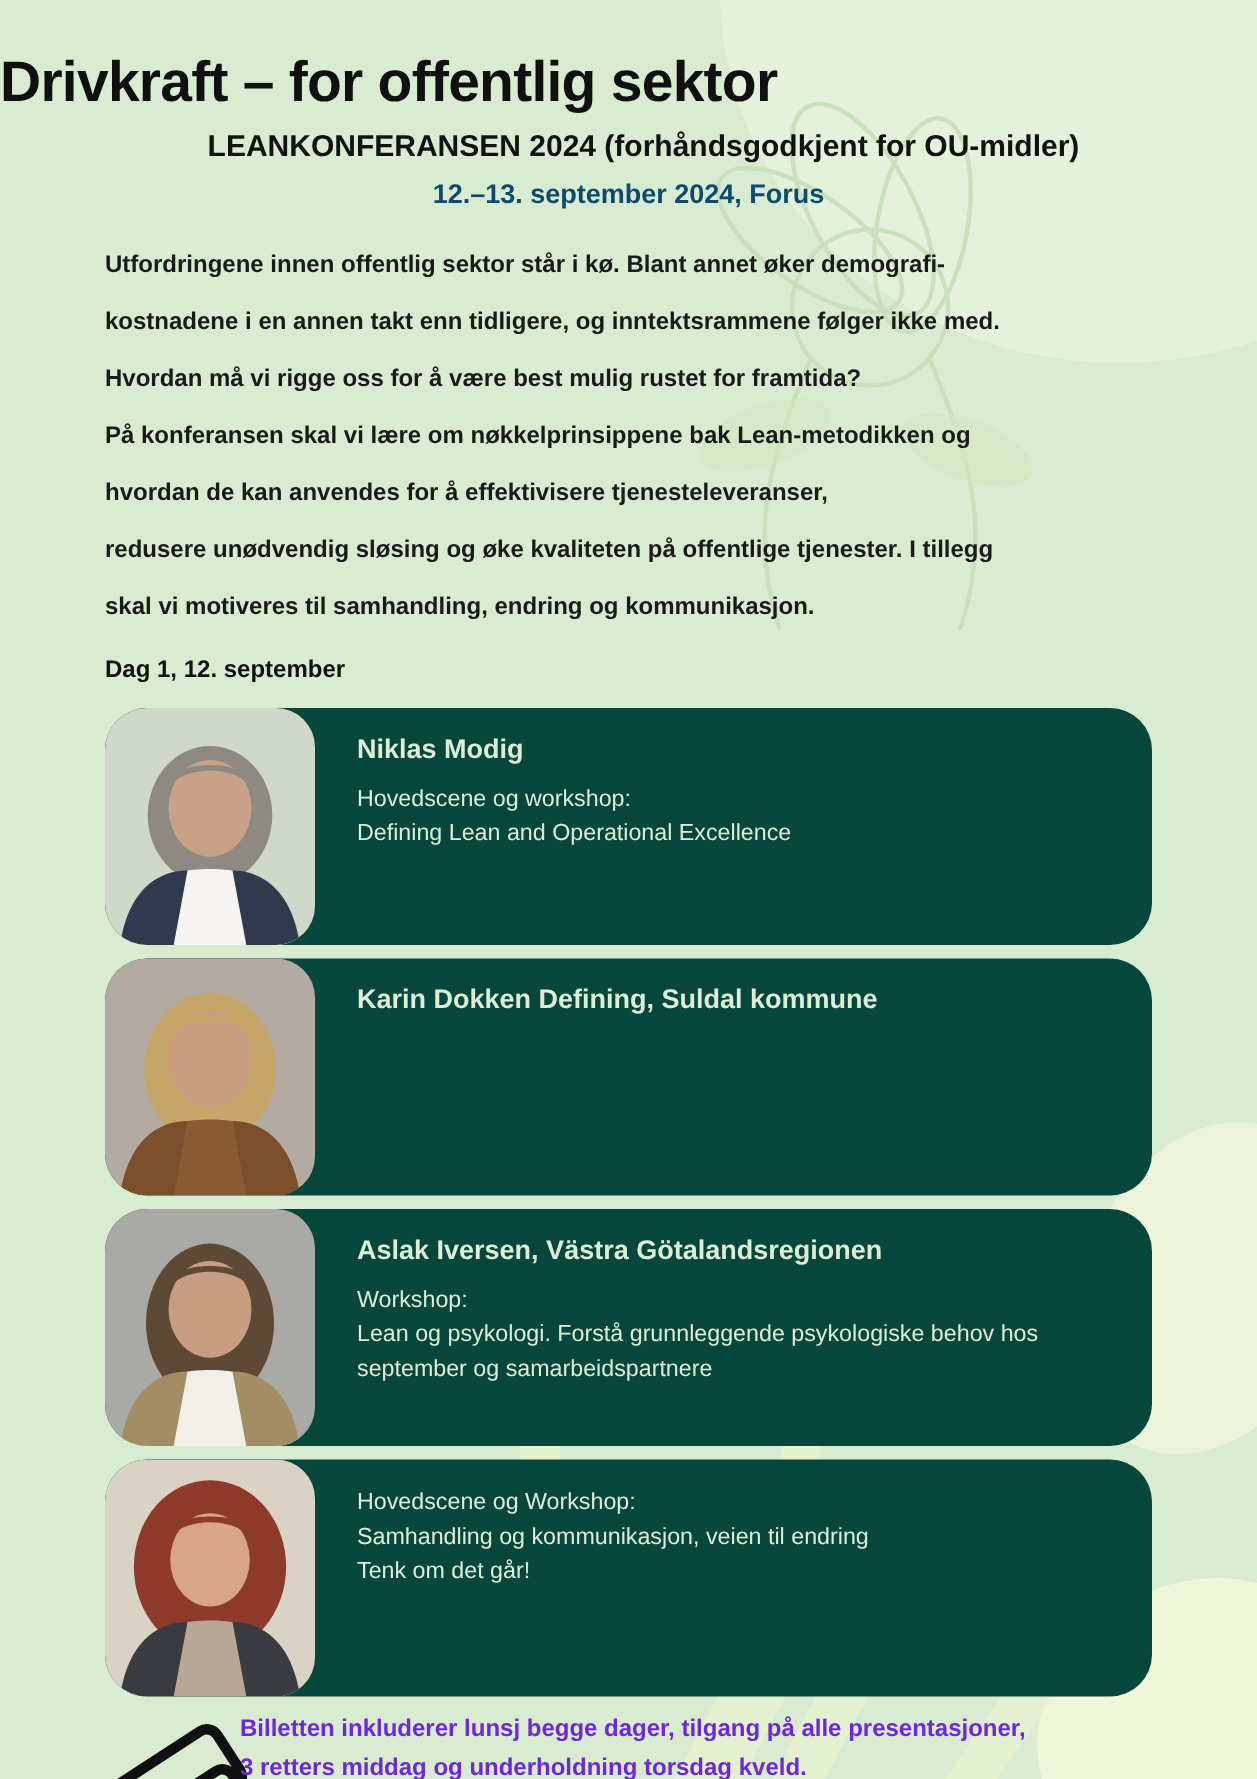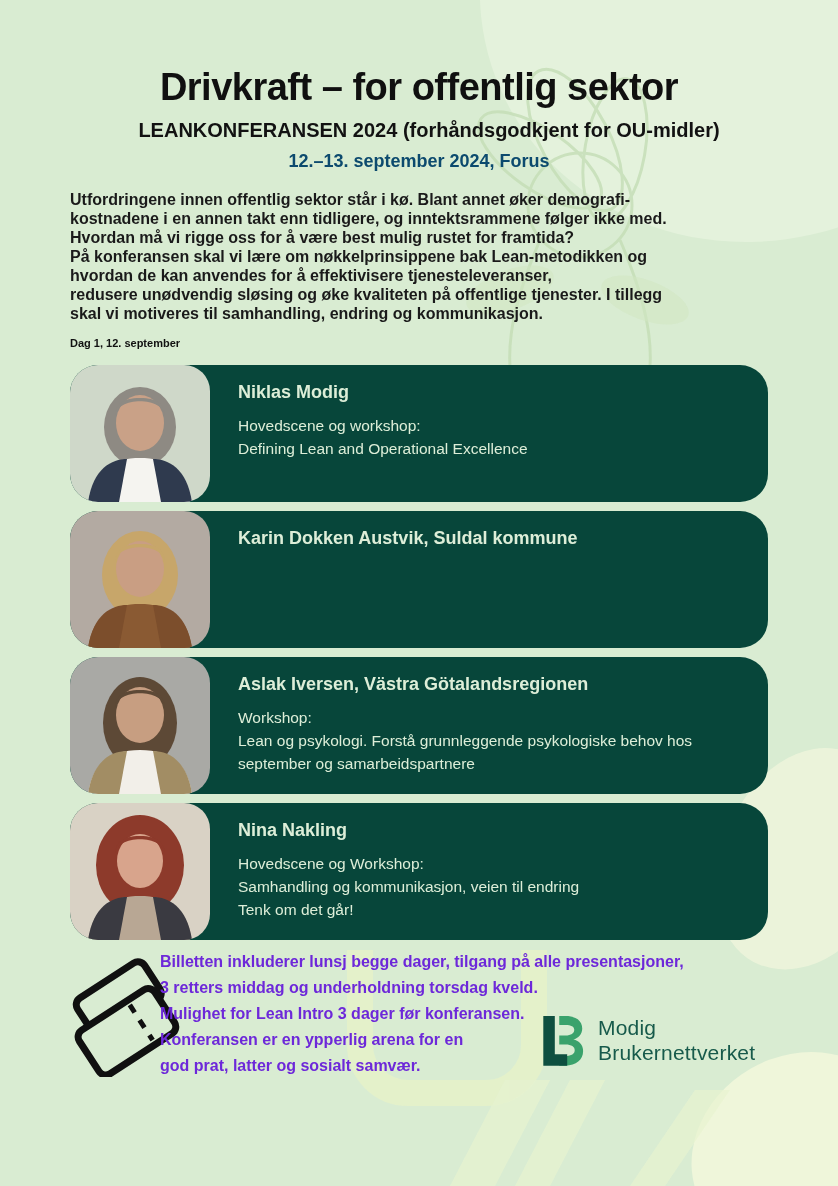--- a/index.html
+++ b/index.html
@@ -25,44 +25,44 @@
   }
   .corner-bottomright {
     bottom:-60px; right:-70px; width:220px; height:190px;
     background:#eff6da; border-radius:50%; transform:rotate(-30deg);
   }
   svg.flower-deco { top:-10px; left:390px; opacity:.85; }
   svg.watermark-deco { top:940px; left:300px; opacity:.85; }
   
   .content { position:relative; z-index:1; }
   .page-title {
-    margin-top:66px; text-align:center;
+    margin-top:34px; 
     font-size:38px; font-weight:bold; letter-spacing:-.5px; color:#101010;
   }
   .page-subtitle {
     margin-top:10px; text-align:center;
     font-size:20px; font-weight:bold; color:#121212;padding-left:20px;
   }
   .page-date {
     margin-top:9px; text-align:center;
     font-size:18px; font-weight:bold; color:#0c4a6e;
   }
   .intro {
     margin:18px 70px 0 70px;
-    font-size:16px; font-weight:bold; line-height:19px;
+    font-size:16px; font-weight:bold; line-height:38px;
     white-space:pre-line; color:#1a1a1a;
   }
   .day-heading {
     margin:14px 70px 16px 70px;
-    font-size:11px; font-weight:bold; color:#111;
+    font-size:16px; font-weight:bold; color:#111;
   }
   .cards { margin:12px 70px 0 70px; }
   .card {
     display:flex; align-items:stretch;
-    height:137px; margin-bottom:9px;
+    height:158px; margin-bottom:9px;
     background:var(--card-bg,#07463a);
     border-radius:28px;
     overflow:hidden;
   }
   .card .photo {
     flex:0 0 140px; height:100%;
     border-radius:26px;
     overflow:hidden;
   }
   .card .photo svg { width:100%; height:100%; display:block; }
@@ -163,21 +163,21 @@
           <rect class="p-bg" x="0" y="0" width="140" height="137" fill="#b3aaa2"></rect>
           <ellipse class="p-hair" cx="70" cy="64" rx="38" ry="44" fill="#c7a66a"></ellipse>
           <path class="p-body" d="M18,137 C23,103 44,93 70,93 C96,93 117,103 122,137 Z" fill="#8a5a33"></path>
           <path class="p-jacket" d="M18,137 C23,103 42,94 57,94 L49,137 Z" fill="#7c4e2c"></path>
           <path class="p-jacket" d="M122,137 C117,103 98,94 83,94 L91,137 Z" fill="#7c4e2c"></path>
           <ellipse class="p-head" cx="70" cy="58" rx="24" ry="28" fill="#c99e83"></ellipse>
           <path class="p-hairtop" d="M45,52 C45,31 95,31 95,52 C95,40 88,33 70,33 C52,33 45,40 45,52 Z" fill="#c7a66a"></path>
         </svg>
       </div>
       <div class="card-text">
-        <div class="speaker-name">Karin Dokken Austvik, Suldal kommune</div>
+        <div class="speaker-name">Karin Dokken Defining, Suldal kommune</div>
       </div>
     </div>
 
     <div class="card">
       <div class="photo">
         <svg viewBox="0 0 140 137" preserveAspectRatio="xMidYMid slice">
           <rect class="p-bg" x="0" y="0" width="140" height="137" fill="#a9a9a5"></rect>
           <ellipse class="p-hair" cx="70" cy="66" rx="37" ry="46" fill="#5d4936"></ellipse>
           <path class="p-body" d="M18,137 C23,103 44,93 70,93 C96,93 117,103 122,137 Z" fill="#f2efe9"></path>
           <path class="p-jacket" d="M18,137 C23,103 42,94 57,94 L49,137 Z" fill="#a28d64"></path>
@@ -200,21 +200,20 @@
           <rect class="p-bg" x="0" y="0" width="140" height="137" fill="#d9d2c5"></rect>
           <ellipse class="p-hair" cx="70" cy="62" rx="44" ry="50" fill="#8d3a2b"></ellipse>
           <path class="p-body" d="M18,137 C23,103 44,93 70,93 C96,93 117,103 122,137 Z" fill="#b8a794"></path>
           <path class="p-jacket" d="M18,137 C23,103 42,94 57,94 L49,137 Z" fill="#3a3a41"></path>
           <path class="p-jacket" d="M122,137 C117,103 98,94 83,94 L91,137 Z" fill="#3a3a41"></path>
           <ellipse class="p-head" cx="70" cy="58" rx="23" ry="27" fill="#d8a48c"></ellipse>
           <path class="p-hairtop" d="M45,52 C45,31 95,31 95,52 C95,40 88,33 70,33 C52,33 45,40 45,52 Z" fill="#8d3a2b"></path>
         </svg>
       </div>
       <div class="card-text">
-        <div class="speaker-name">Nina Nakling</div>
         <div class="speaker-session">Hovedscene og Workshop:
 Samhandling og kommunikasjon, veien til endring
 Tenk om det går!</div>
       </div>
     </div>
 
   </div>
 
   <div class="footer">
     <div class="ticket-wrap">

